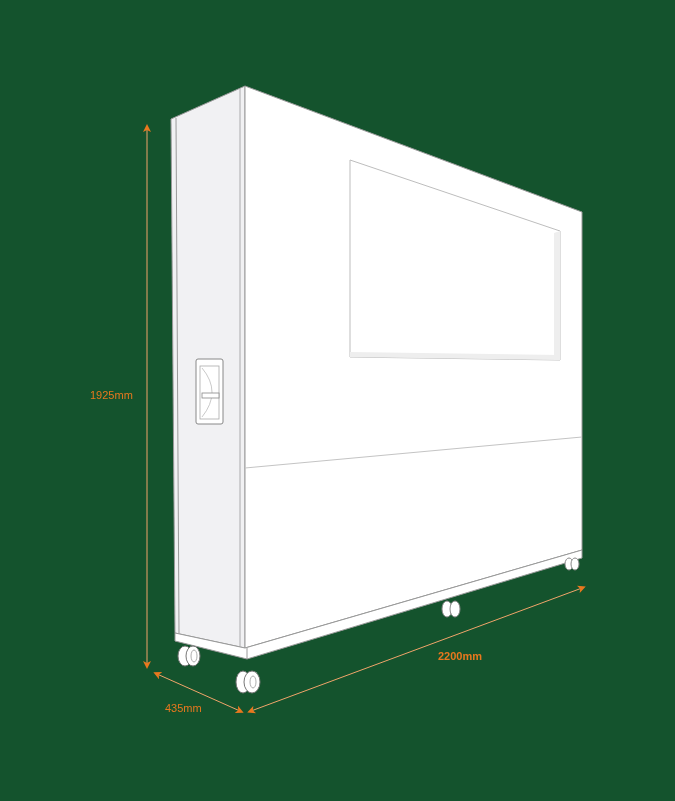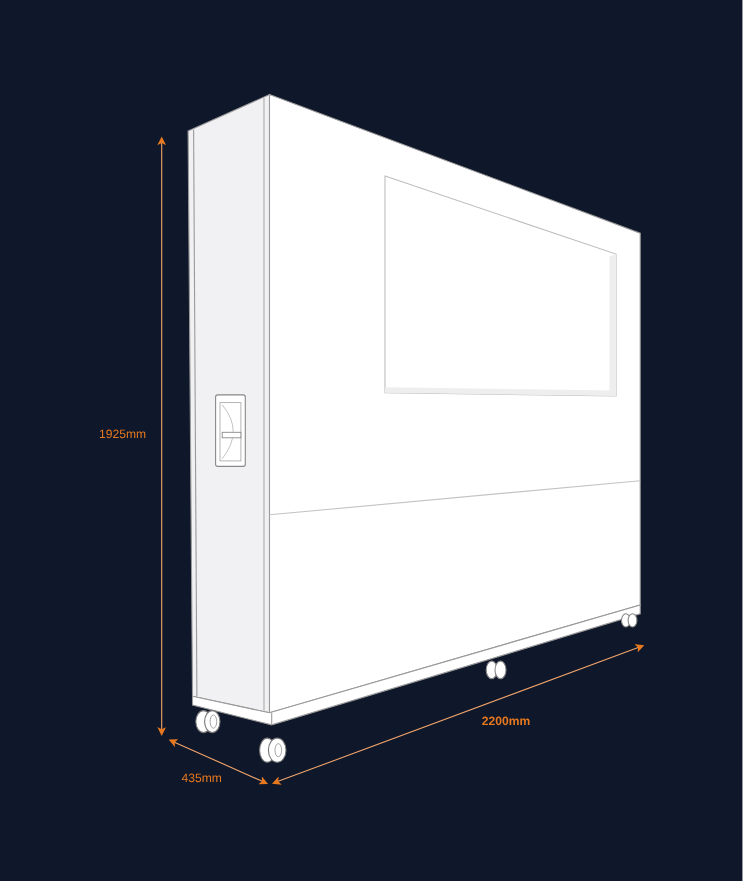--- a/index.html
+++ b/index.html
@@ -1,16 +1,16 @@
 <!DOCTYPE html>
 <html><head>
   <meta charset="utf-8">
   <style>
     html, body { margin: 0; padding: 0; background: #ffffff; }
-    .canvas { position: relative; width: 675px; height: 801px; background: #0f172a; overflow: hidden; }
+    .canvas { position: relative; width: 675px; height: 801px; background: #14532d; overflow: hidden; }
     svg { position: absolute; left: 0; top: 0; }
     .dim-label { position: absolute; font-family: "Liberation Sans", sans-serif; font-size: 11px; color: #e8781e; white-space: nowrap; }
   </style>
 </head>
 <body>
 
 <div class="canvas">
   <svg width="675" height="801" viewBox="0 0 675 801">
     <defs>
       <marker id="arrow" markerWidth="8" markerHeight="8" refX="4" refY="4" orient="auto-start-reverse" markerUnits="userSpaceOnUse">

